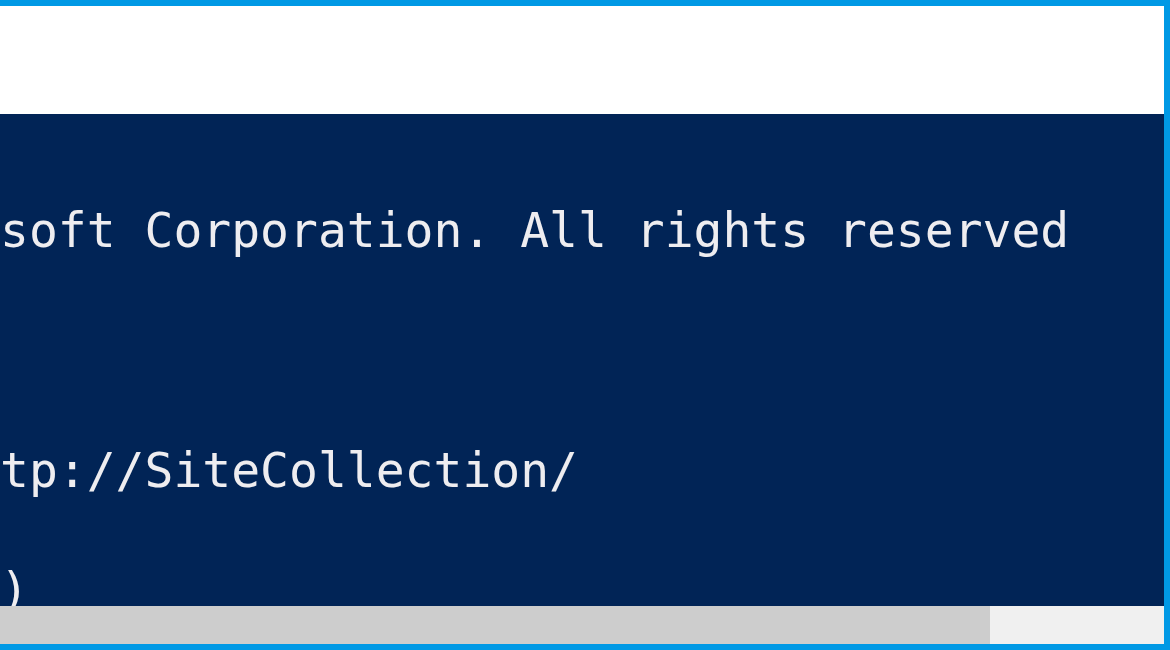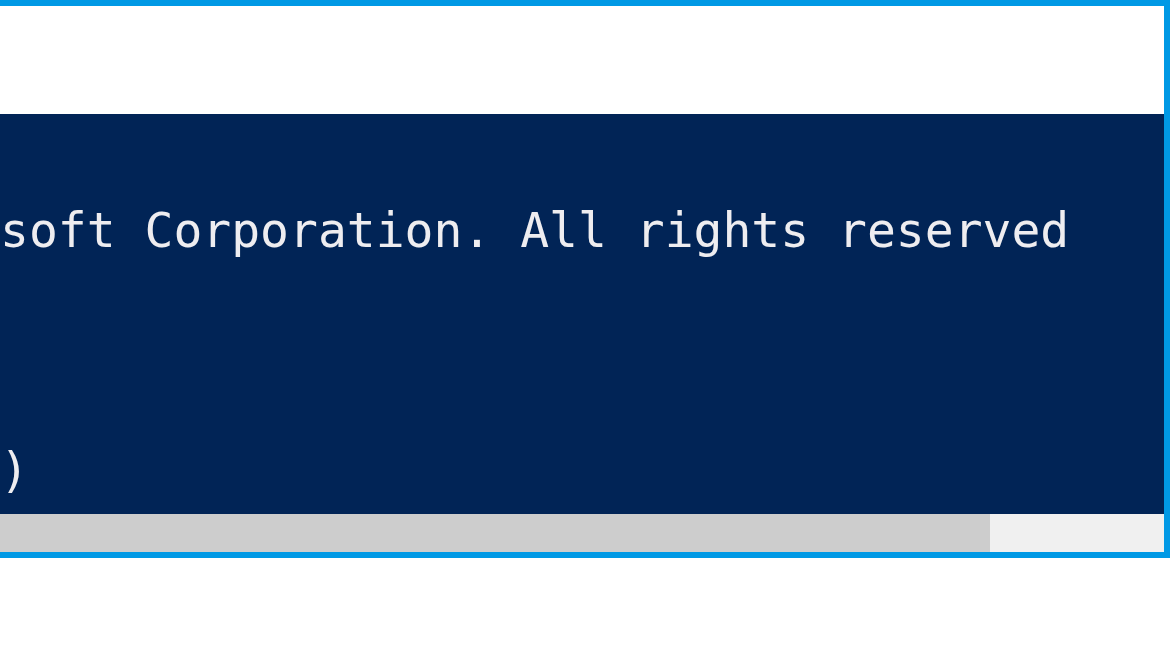--- a/index.html
+++ b/index.html
@@ -12,21 +12,21 @@
       height: 650px;
       background: #ffffff;
       overflow: hidden;
       position: relative;
     }
     .window-frame {
       position: absolute;
       top: 0;
       left: 0;
       width: 1170px;
-      height: 558px;
+      height: 650px;
       border: 6px solid #0099e5;
       border-left: none;
       display: flex;
       flex-direction: column;
     }
     .title-bar {
       height: 108px;
       background: #ffffff;
       width: 100%;
     }
@@ -64,19 +64,20 @@
     }
   </style>
 </head>
 <body>
 
 <div class="window-frame">
   <div class="title-bar"></div>
   <div class="console-area">
 <span class="console-line">soft Corporation. All rights reserved</span>
 <span class="console-line"></span>
+<span class="console-line">tp://SiteCollection/</span>
 <span class="console-line">)</span>
   </div>
   <div class="scrollbar-bottom">
     <div class="scrollbar-thumb"></div>
     <div class="scrollbar-track-right"></div>
   </div>
 </div>
 
 </body></html>

